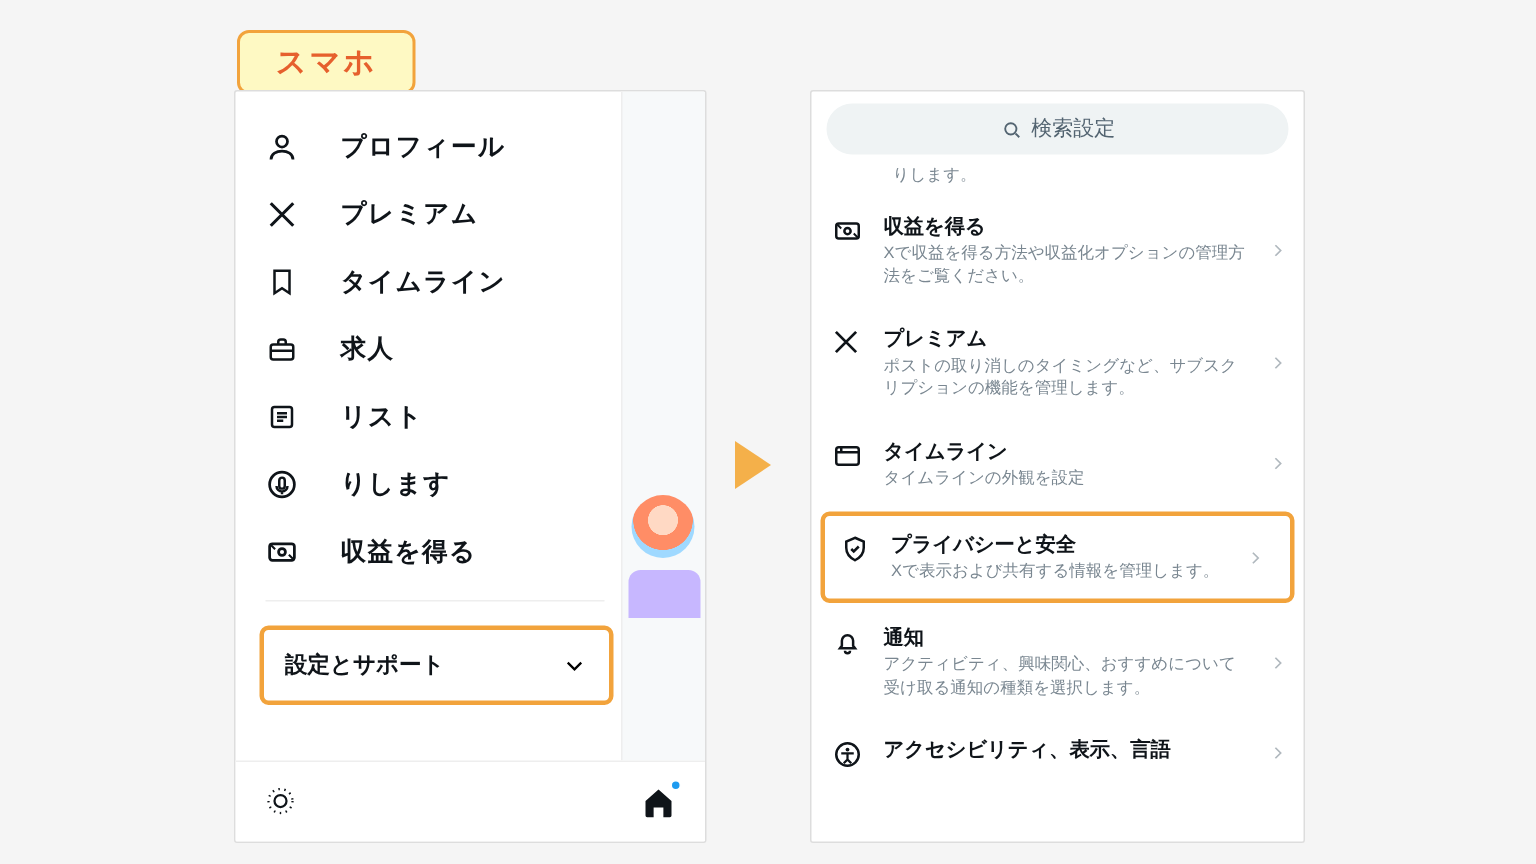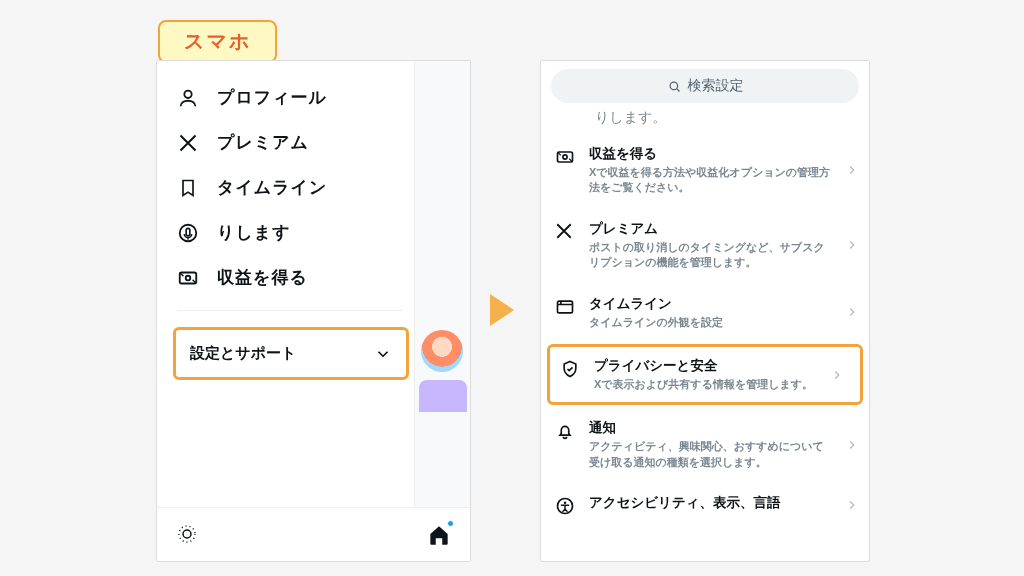--- a/index.html
+++ b/index.html
@@ -76,21 +76,21 @@
   }
   .menu-list {
     position: relative;
     z-index: 1;
     width: 252px;
     padding: 0 0 0 8px;
   }
   .menu-item {
     display: flex;
     align-items: center;
-    gap: 18px;
+    gap: 28px;
     padding: 11px 10px 11px 12px;
     cursor: pointer;
   }
   .menu-item .icon {
     width: 22px;
     height: 22px;
     display: flex;
     align-items: center;
     justify-content: center;
     color: #0f1419;
@@ -191,21 +191,21 @@
     border-radius: 20px;
     height: 34px;
     display: flex;
     align-items: center;
     justify-content: center;
     gap: 6px;
     color: #536471;
     font-size: 14px;
   }
   .trail {
-    font-size: 14px;
+    font-size: 11px;
     color: #7a8791;
     padding: 2px 0 6px 54px;
   }
   .settings-list {
     flex: 1;
     overflow: hidden;
   }
   .srow {
     display: flex;
     align-items: flex-start;
@@ -228,21 +228,20 @@
   .srow .title {
     font-size: 13.5px;
     font-weight: 700;
     color: #0f1419;
     margin-bottom: 2px;
   }
   .srow .desc {
     font-size: 11px;
     color: #7a8791;
     line-height: 1.4;
-    font-weight: bold;
   }
   .srow .chev {
     width: 14px;
     color: #b0b8be;
     align-self: center;
     flex-shrink: 0;
   }
   .hl-privacy {
     border: 3px solid #f2a33c;
     border-radius: 6px;
@@ -356,20 +355,36 @@
           </span>
         <span class="lbl">プレミアム</span>
       </div>
       <div class="menu-item">
         <span class="icon">
             <svg viewBox="0 0 24 24" width="20" height="20">
               <use href="#i-bookmark"></use>
             </svg>
           </span>
         <span class="lbl">タイムライン</span>
+      </div>
+      <div class="menu-item">
+        <span class="icon">
+            <svg viewBox="0 0 24 24" width="20" height="20">
+              <use href="#i-briefcase"></use>
+            </svg>
+          </span>
+        <span class="lbl">求人</span>
+      </div>
+      <div class="menu-item">
+        <span class="icon">
+            <svg viewBox="0 0 24 24" width="20" height="20">
+              <use href="#i-list"></use>
+            </svg>
+          </span>
+        <span class="lbl">リスト</span>
       </div>
       <div class="menu-item">
         <span class="icon">
             <svg viewBox="0 0 24 24" width="22" height="22">
               <use href="#i-mic"></use>
             </svg>
           </span>
         <span class="lbl">りします</span>
       </div>
       <div class="menu-item">

